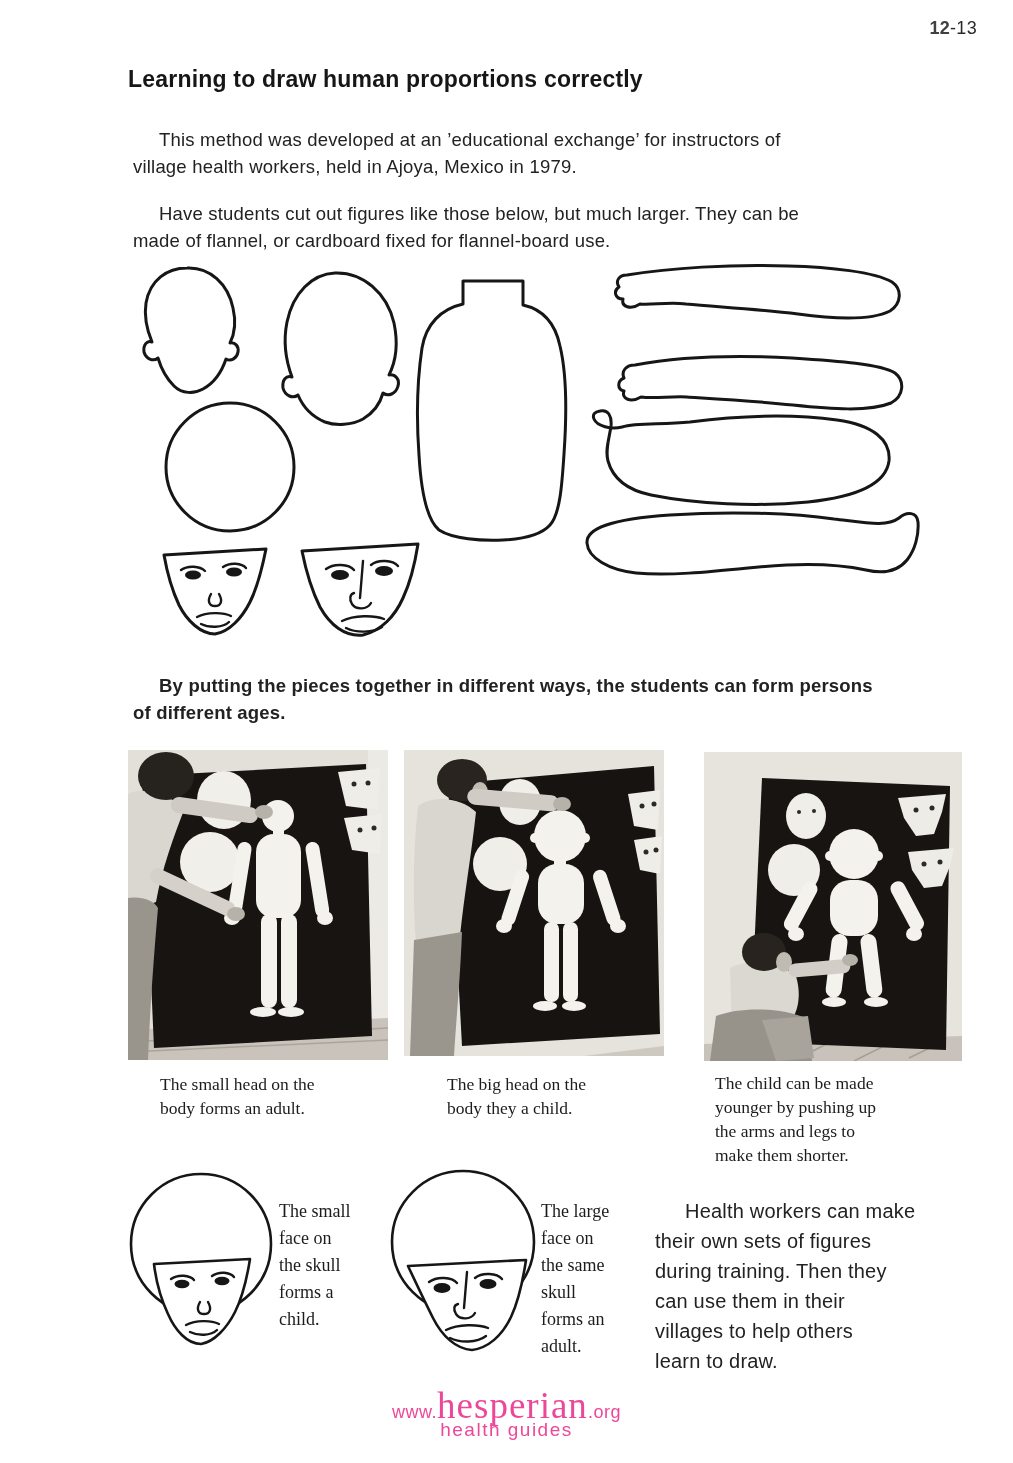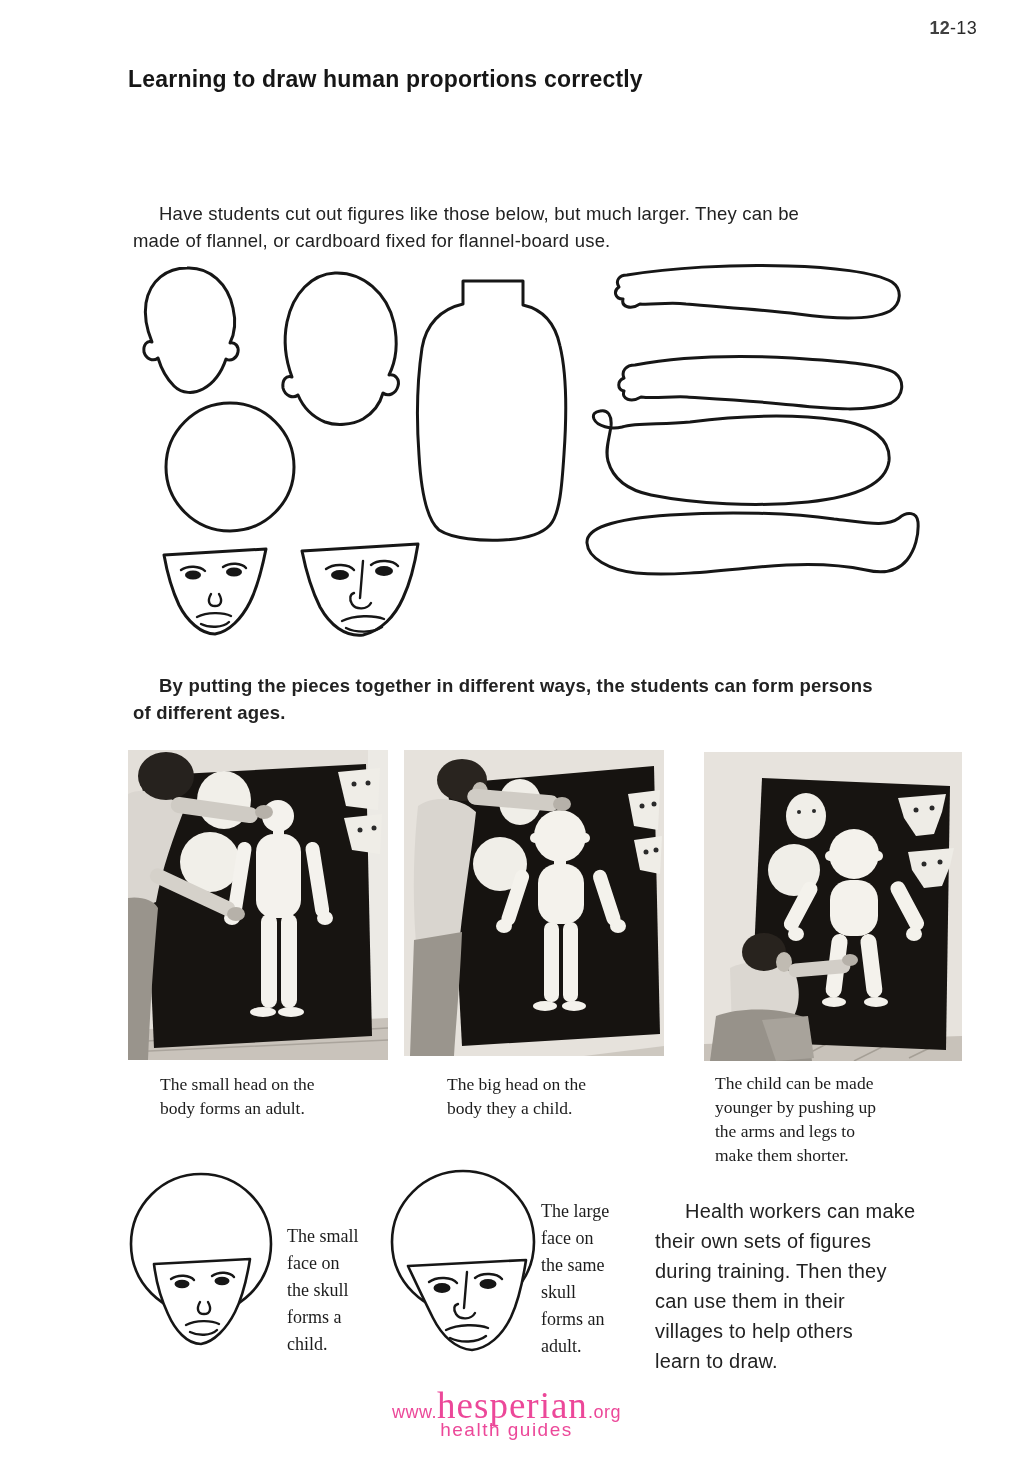--- a/index.html
+++ b/index.html
@@ -20,38 +20,40 @@
   .eye{fill:#161616;stroke:none;}
   figure.photo{position:absolute;margin:0;}
   #fig1{left:128px;top:750px;width:260px;}
   #fig2{left:404px;top:750px;width:260px;}
   #fig3{left:704px;top:752px;width:258px;}
   figcaption.pcap{font-family:"Liberation Serif","DejaVu Serif",serif;font-size:17.5px;line-height:24px;color:#1c1c1c;}
   #fig1 figcaption{margin:8px 0 0 32px;}
   #fig2 figcaption{margin:12px 0 0 43px;}
   #fig3 figcaption{margin:6px 0 0 11px;}
   .facecap{font-family:"Liberation Serif","DejaVu Serif",serif;font-size:18px;line-height:27px;color:#1c1c1c;}
-  #capface1{left:287px;top:1198px;width:110px;margin-top:25px;}
+  #capface1{left:279px;top:1198px;width:110px;}
   #capface2{left:541px;top:1198px;width:110px;}
   #closing{left:655px;top:1196px;width:310px;font-size:20px;line-height:30px;text-indent:30px;letter-spacing:.2px;}
   .facesvg .line-art{stroke-width:2.6;}
   .footer{left:0;right:0;top:1384px;text-align:center;color:#ec4899;}
   .f-www,.f-org{font-size:18px;letter-spacing:.5px;}
   .f-name{font-family:"Liberation Serif","DejaVu Serif",serif;font-size:37px;letter-spacing:1px;}
   .f-line2{font-size:19px;letter-spacing:1.5px;margin-top:-8px;}
 </style>
 </head>
 <body>
 
 <div id="page">
 
   <div class="abs pageno"><span class="b">12</span><span>-13</span></div>
 
   <h1 class="abs title">Learning to draw human proportions correctly</h1>
 
+  <p id="p1" class="abs body pre">This method was developed at an ’educational exchange’ for instructors of
+village health workers, held in Ajoya, Mexico in 1979.</p>
   <p id="p2" class="abs body pre">Have students cut out figures like those below, but much larger. They can be
 made of flannel, or cardboard fixed for flannel-board use.</p>
 
   <svg class="abs drawings" width="830" height="398" viewBox="0 0 830 398">
     <g>
       <path class="line-art" d="M57,10 C80,9 98,26 103,50 C106,63 105,75 100,85 C105,84 109,88 108,94 C107,100 101,104 96,101 C92,113 84,125 73,131 C64,136 52,136 44,128 C37,121 31,110 28,100 C23,104 16,101 14,94 C13,87 17,82 22,84 C17,72 14,58 16,45 C20,22 37,10 57,10 Z"></path>
     </g>
     <g>
       <path class="line-art" d="M205,15 C233,14 257,35 264,65 C268,84 266,103 259,117 C265,116 270,121 268,128 C266,136 258,139 253,135 C250,146 243,155 233,161 C222,167 206,168 195,164 C183,159 173,149 168,137 C163,141 155,138 153,130 C152,122 156,117 162,119 C156,103 153,84 157,64 C163,35 182,16 205,15 Z"></path>
     </g>

